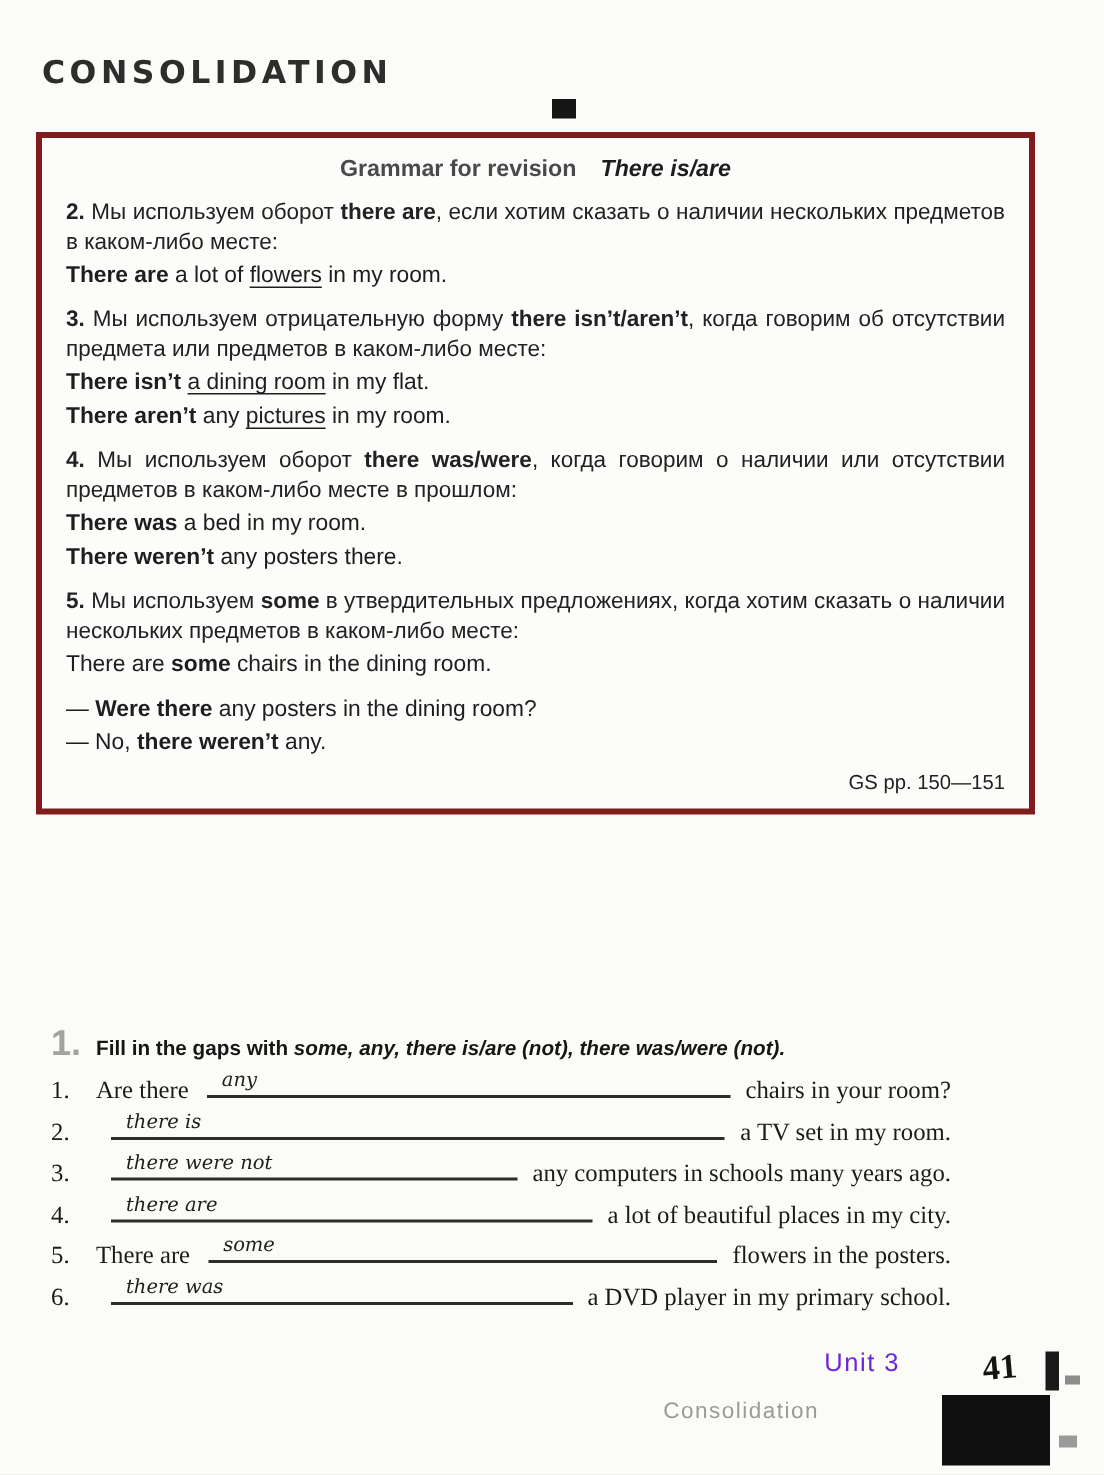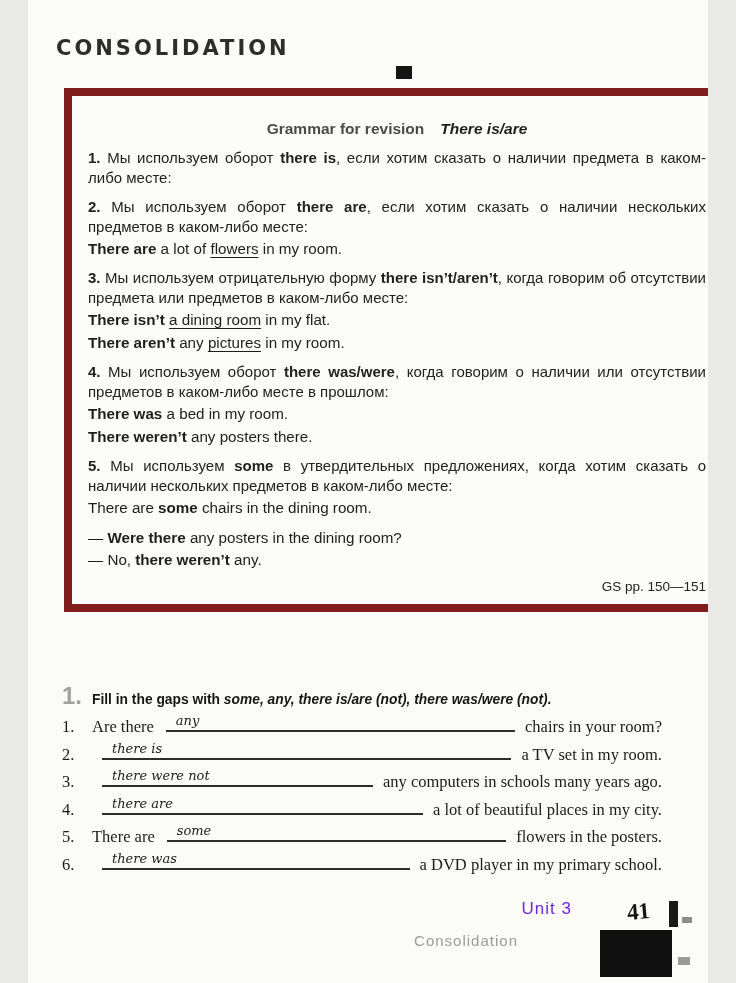--- a/index.html
+++ b/index.html
@@ -1,19 +1,19 @@
 <!DOCTYPE html>
 <html><head>
 <meta charset="utf-8">
 <style>
   * { box-sizing: border-box; margin: 0; padding: 0; }
   html, body { background: #e9e9e7; }
   .page {
     position: relative;
-    width: 680px;
+    width: 736px;
     height: 983px;
     margin: 0 auto;
     background: #fbfbf8;
     color: #1c1c1c;
     font-family: "Liberation Sans", sans-serif;
     overflow: hidden;
     text-decoration: underline;
   }
 
   
@@ -24,24 +24,24 @@
     font-weight: bold;
     letter-spacing: 3px;
     color: #2d2d2d;
     font-family: "DejaVu Sans", sans-serif;
   }
   .deco-square { position: absolute; top: 66px; left: 368px; width: 16px; height: 13px; background: #151515; }
 
   
   .grammar-box {
     position: absolute;
-    top: 88px; left: 36px;
+    top: 88px; left: 24px;
     width: 666px;
-    border: 8px solid #7f1d1d;
-    padding: 24px 16px 10px 16px;
+    border: 4px solid #7f1d1d;
+    padding: 12px 16px 10px 16px;
     background: #fcfcfa;
   }
   .box-title { text-align: center; font-weight: bold; font-size: 15.5px; color: #4a4a4a; margin-bottom: 4px; }
   .box-title .bt-topic { font-style: italic; margin-left: 16px; color: #1d1d1d; }
   .rule-block { margin-top: 10px; }
   .rule-text { font-size: 15px; line-height: 1.3; text-align: justify; color: #222; }
   .example { font-size: 15.2px; line-height: 1.28; margin-top: 3px; color: #1e1e1e; }
   .seg-b { font-weight: bold; }
   .seg-u { text-decoration: underline; text-underline-offset: 3px; }
   .seg-bi { font-weight: bold; font-style: italic; }
@@ -100,21 +100,20 @@
 
   <div class="header-title">CONSOLIDATION</div>
   <div class="deco-square"></div>
 
   <section class="grammar-box">
     <div class="box-title">
       <span class="bt-main">Grammar for revision</span><span class="bt-topic">There is/are</span>
     </div>
 
     <div class="rule-block">
-      <p class="rule-text"><span class="seg-b">1. </span><span>Мы используем оборот </span><span class="seg-b">there is</span><span>, если хотим сказать о наличии предмета в каком-либо месте:</span></p>
     </div>
 
     <div class="rule-block">
       <p class="rule-text"><span class="seg-b">2. </span><span>Мы используем оборот </span><span class="seg-b">there are</span><span>, если хотим сказать о наличии нескольких предметов в каком-либо месте:</span></p>
       <p class="example"><span class="seg-b">There are</span><span> a lot of </span><span class="seg-u">flowers</span><span> in my room.</span></p>
     </div>
 
     <div class="rule-block">
       <p class="rule-text"><span class="seg-b">3. </span><span>Мы используем отрицательную форму </span><span class="seg-b">there isn’t/aren’t</span><span>, когда говорим об отсутствии предмета или предметов в каком-либо месте:</span></p>
       <p class="example"><span class="seg-b">There isn’t</span><span> </span><span class="seg-u">a dining room</span><span> in my flat.</span></p>

